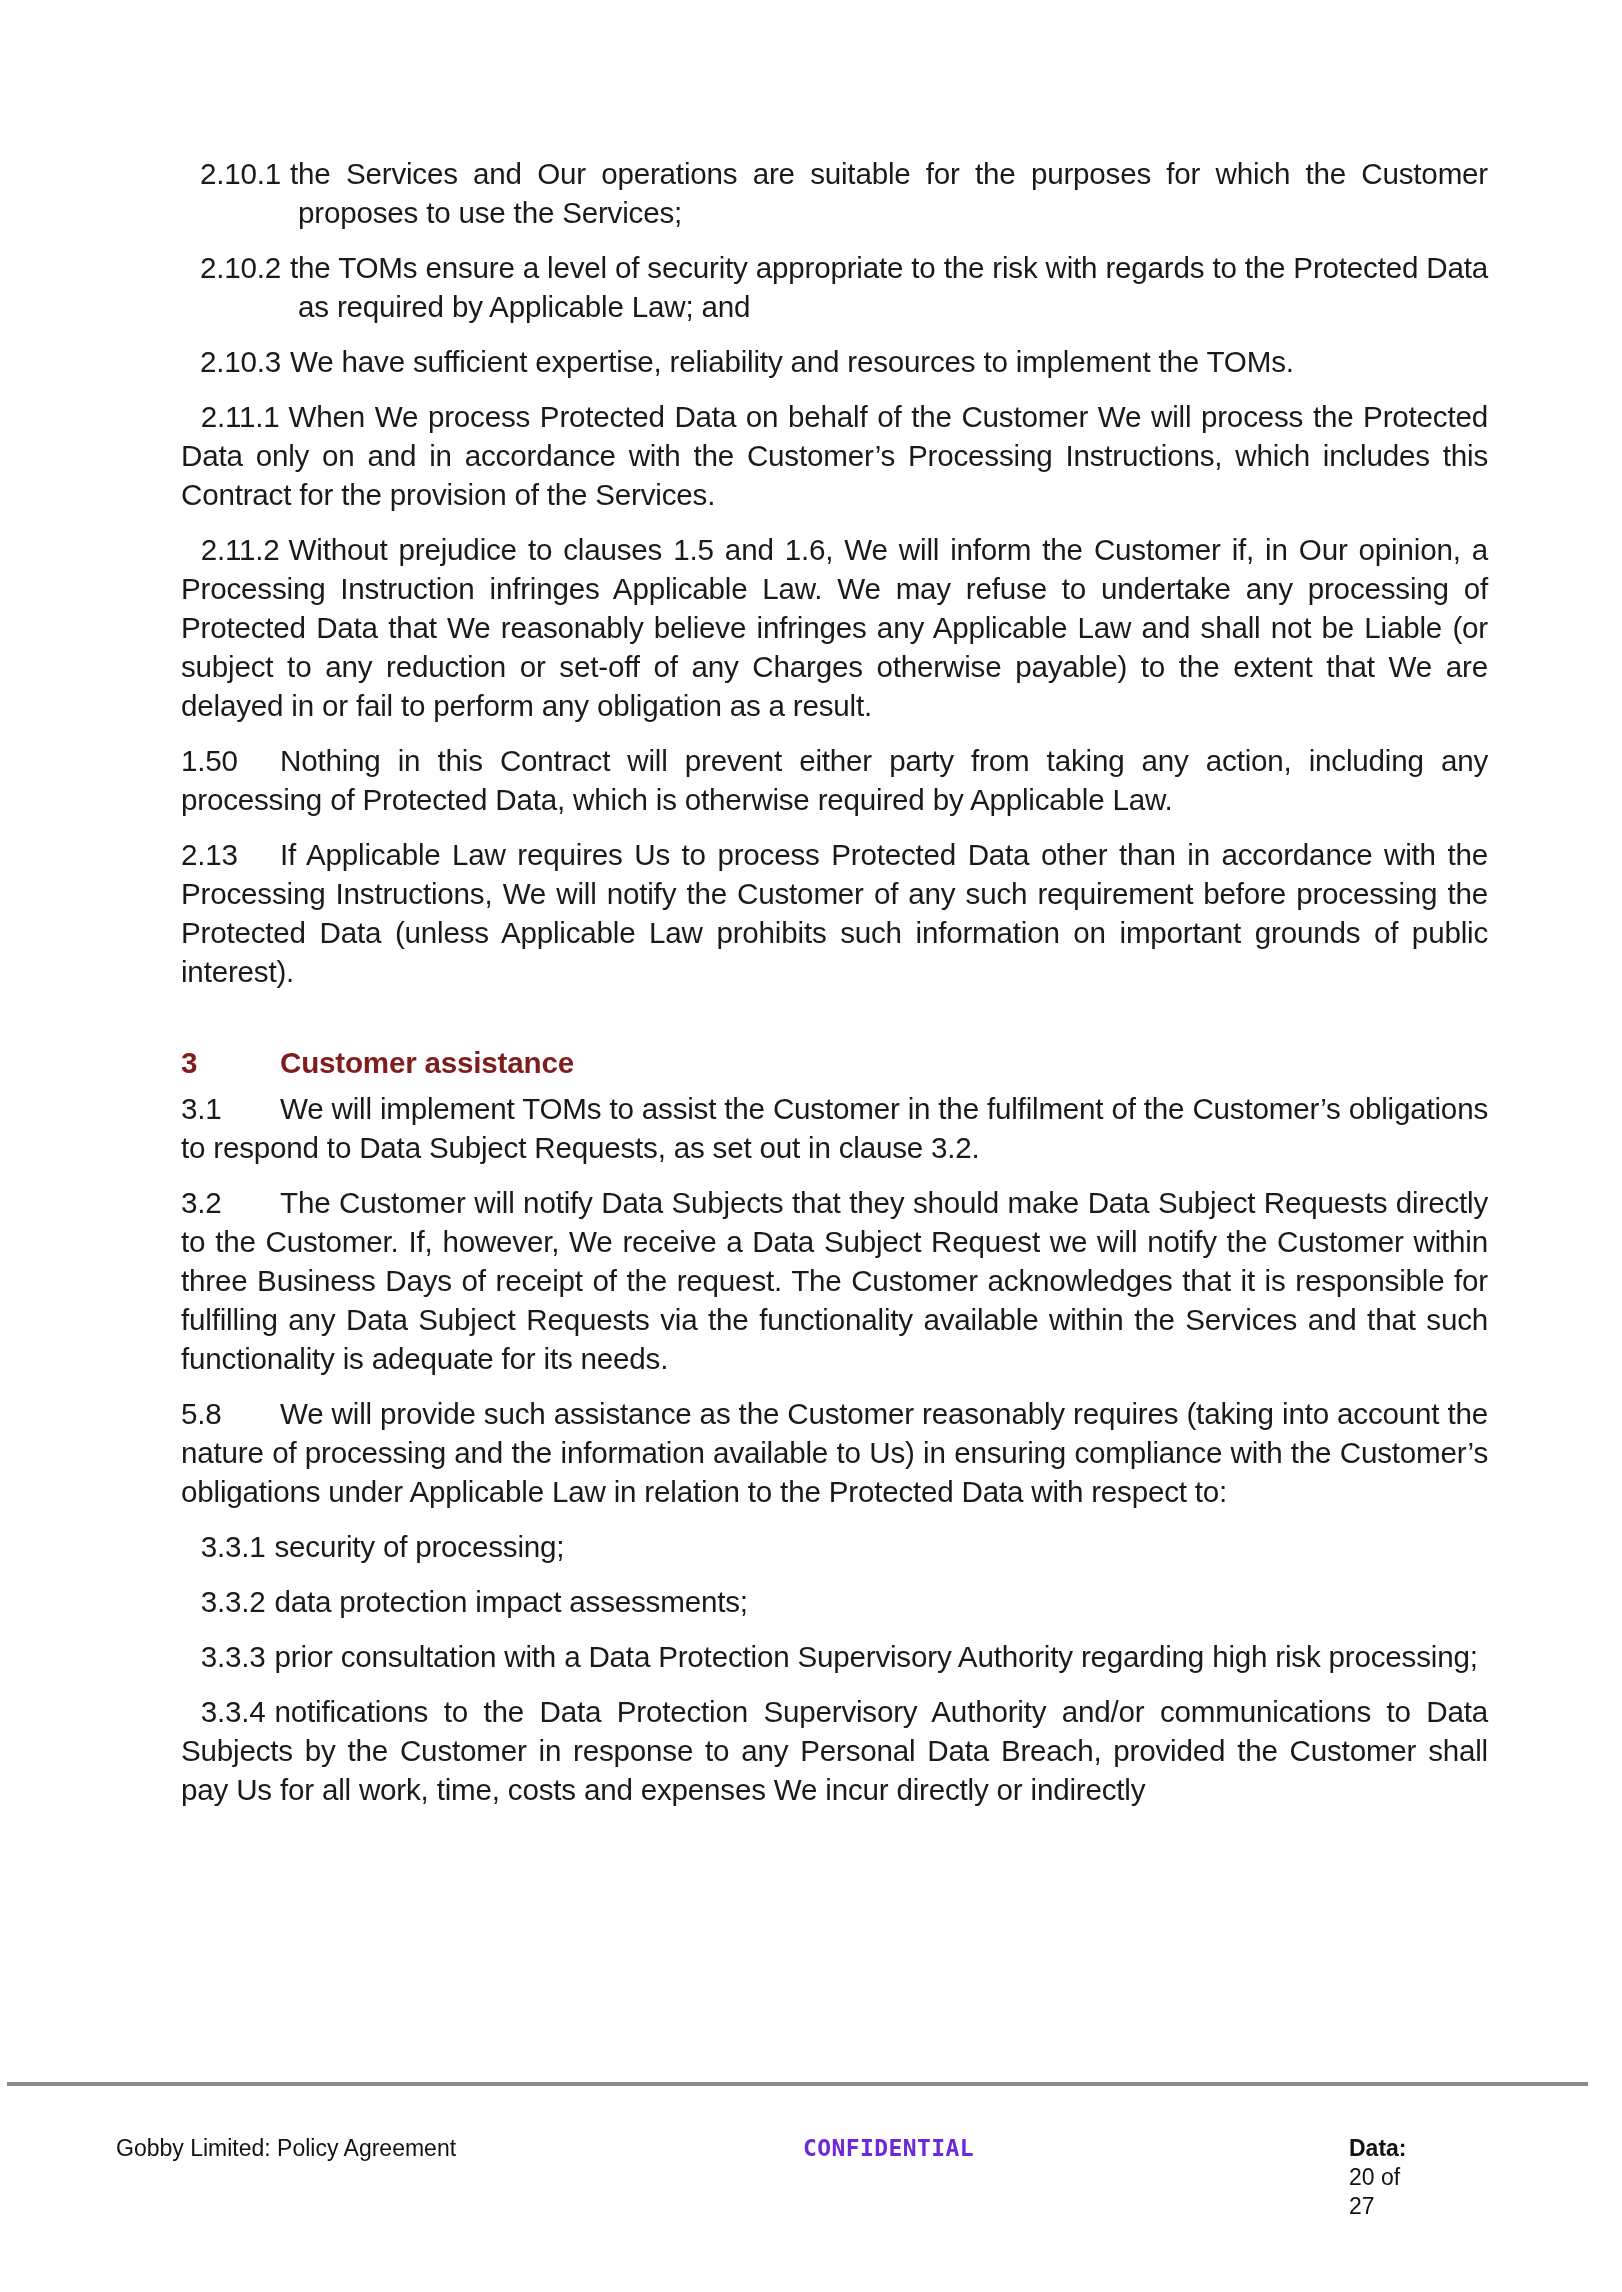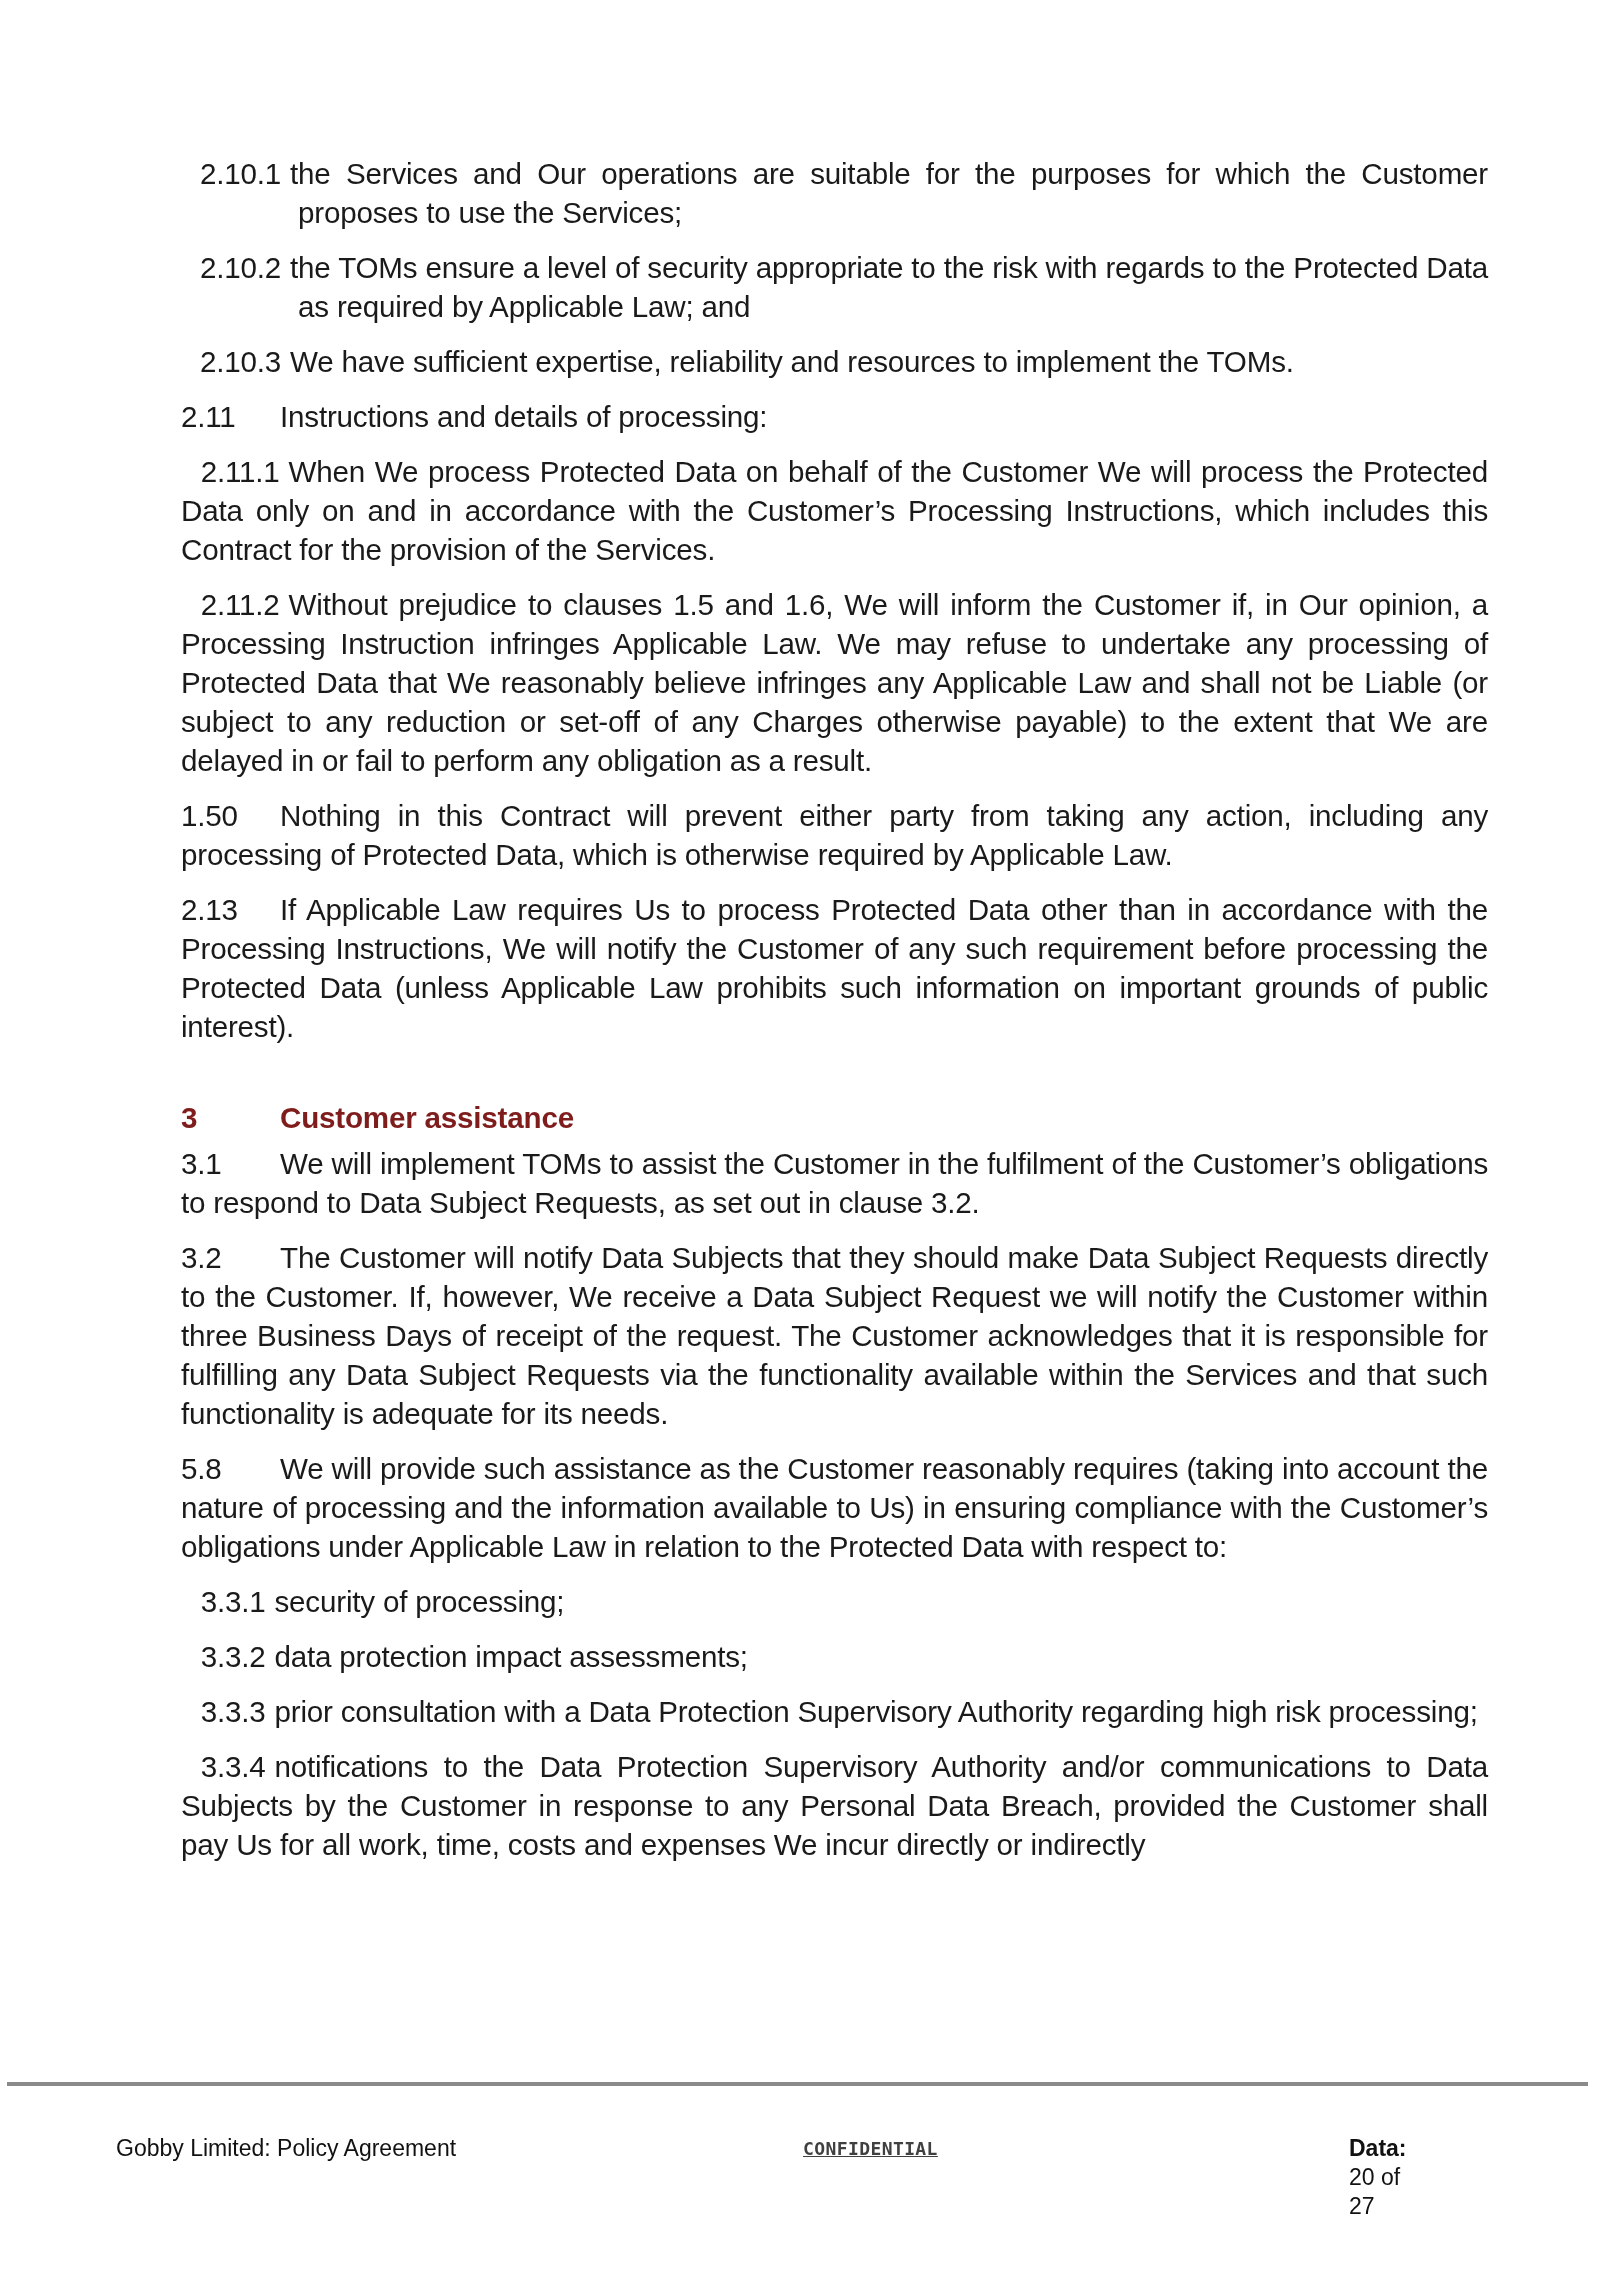--- a/index.html
+++ b/index.html
@@ -85,24 +85,23 @@
       position: absolute;
       left: 116px;
       top: 0;
     }
     .footer-center {
       position: absolute;
       left: 803px;
       top: 0;
       font-family: "DejaVu Sans Mono", "Liberation Mono", monospace;
       font-weight: 700;
-      color: #404040;
-      font-size: 18px;
+      color: #6d28d9;
+      font-size: 23px;
       letter-spacing: 0.4px;
-      text-decoration: underline;
     }
     .footer-right {
       position: absolute;
       left: 1349px;
       top: 0;
     }
     .footer-right .page-label {
       font-weight: 700;
     }
   </style>
@@ -116,23 +115,20 @@
   </p>
 
   <p class="sub-hang">
     <span class="num">2.10.2</span><span>the TOMs ensure a level of security appropriate to the risk with regards to the Protected Data as required by Applicable Law; and</span>
   </p>
 
   <p class="sub-hang">
     <span class="num">2.10.3</span><span>We have sufficient expertise, reliability and resources to implement the TOMs.</span>
   </p>
 
-  <p class="para clause">
-    <span class="num">2.11</span><span>Instructions and details of processing:</span>
-  </p>
 
   <p class="sub-flow">
     <span class="num">2.11.1</span><span>When We process Protected Data on behalf of the Customer We will process the Protected Data only on and in accordance with the Customer’s Processing Instructions, which includes this Contract for the provision of the Services.</span>
   </p>
 
   <p class="sub-flow">
     <span class="num">2.11.2</span><span>Without prejudice to clauses 1.5 and 1.6, We will inform the Customer if, in Our opinion, a Processing Instruction infringes Applicable Law. We may refuse to undertake any processing of Protected Data that We reasonably believe infringes any Applicable Law and shall not be Liable (or subject to any reduction or set-off of any Charges otherwise payable) to the extent that We are delayed in or fail to perform any obligation as a result.</span>
   </p>
 
   <p class="para clause">

